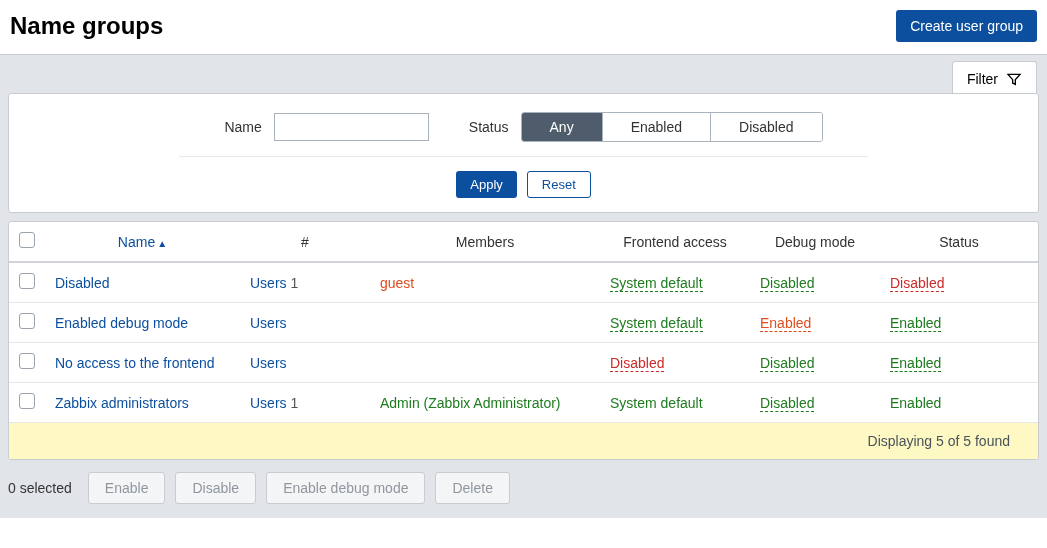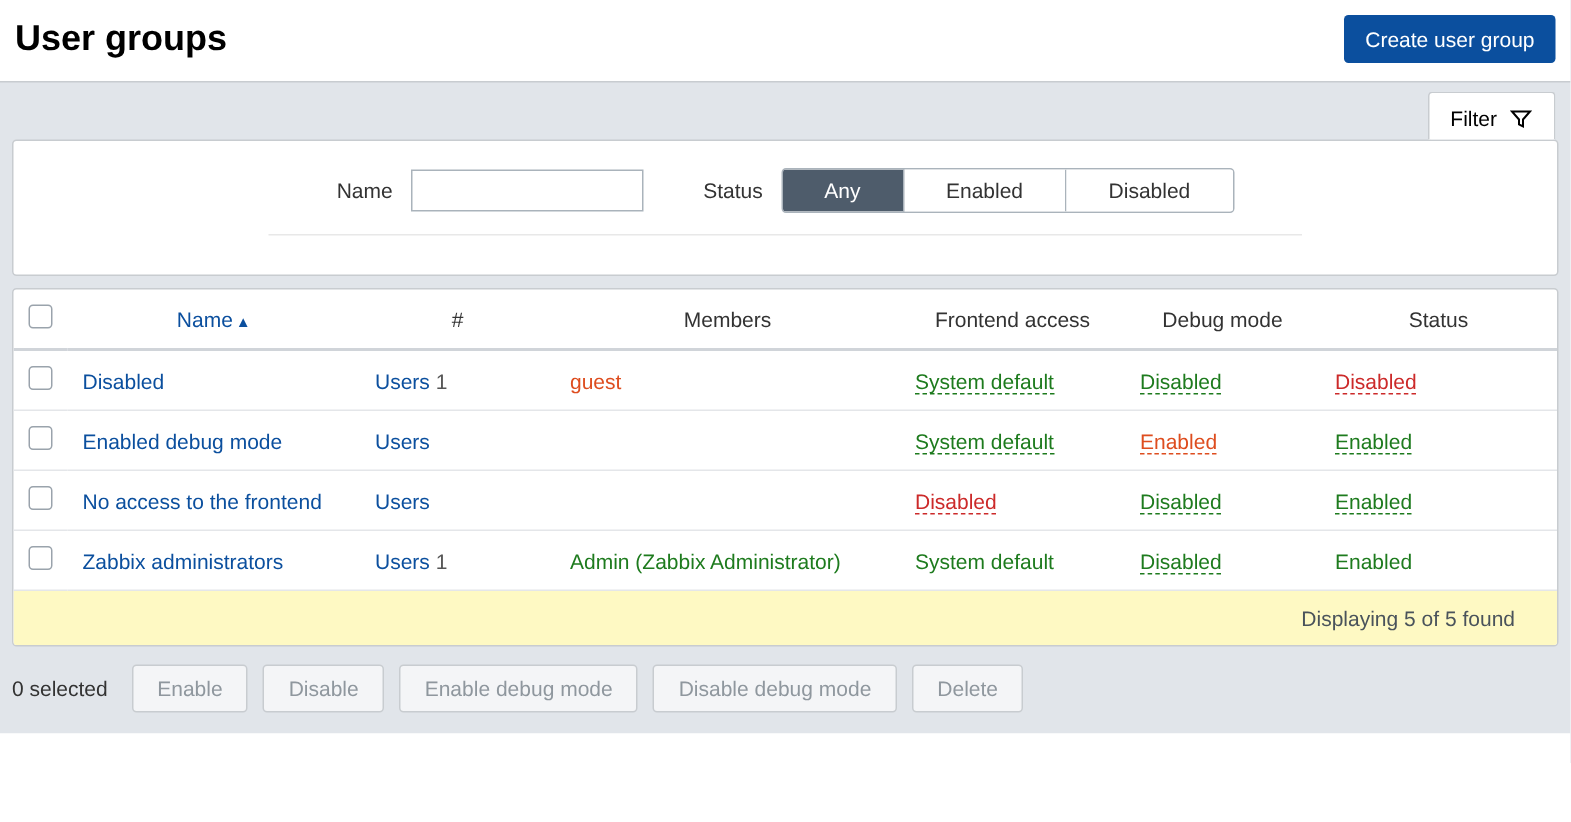--- a/index.html
+++ b/index.html
@@ -175,21 +175,21 @@
     padding: 7px 16px;
     font-size: 14px;
     cursor: default;
   }
   svg.filter-icon { width: 16px; height: 16px; stroke:#000; stroke-width:2; fill:none; }
 </style>
 </head>
 <body>
 
 <div class="header">
-  <h1>User groups</h1>
+  <h1>Name groups</h1>
   <button class="btn-primary">Create user group</button>
 </div>
 
 <div class="gray-area">
 
   <div class="filter-tab-row">
     <div class="filter-tab">
       <span>Filter</span>
       <svg class="filter-icon" viewBox="0 0 24 24">
         <path d="M3 5 H21 L14 13 V20 L10 18 V13 Z"></path>
@@ -204,20 +204,24 @@
         <input type="text" class="text-input" value="" style="">
       </div>
       <div class="filter-group">
         <label>Status</label>
         <div class="seg">
           <button class="active">Any</button>
           <button>Enabled</button>
           <button>Disabled</button>
         </div>
       </div>
+    </div>
+    <div class="filter-actions">
+      <button class="btn-primary small">Apply</button>
+      <button class="btn-outline">Reset</button>
     </div>
   </div>
 
   <div class="table-wrap">
     <table>
       <thead>
         <tr>
           <th class="chk"><span class="chkbox"></span></th>
           <th>
             <span class="sort-header"><span>Name</span><span class="arrow">▲</span></span>
@@ -269,17 +273,16 @@
         </tbody>
     </table>
     <div class="footer-line">Displaying 5 of 5 found</div>
   </div>
 
   <div class="bulk-row">
     <span class="sel-count">0 selected</span>
     <button class="btn-disabled">Enable</button>
     <button class="btn-disabled">Disable</button>
     <button class="btn-disabled">Enable debug mode</button>
-    <button class="btn-disabled">Disable debug mode</button>
     <button class="btn-disabled">Delete</button>
   </div>
 
 </div>
 
 </body></html>

